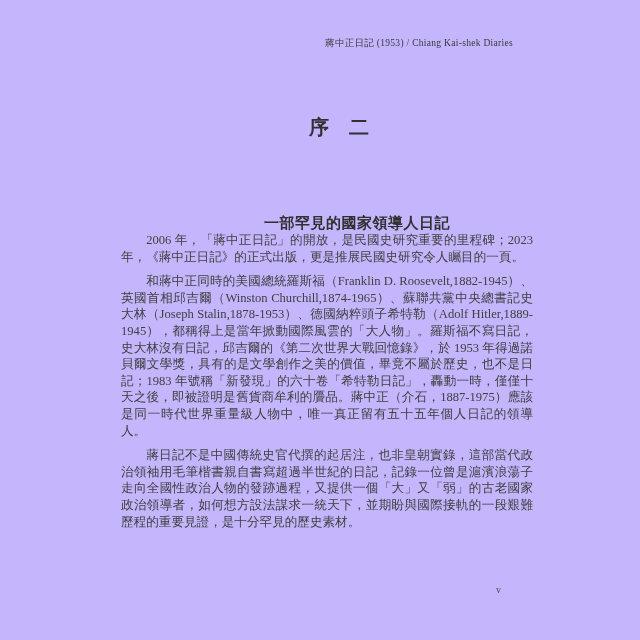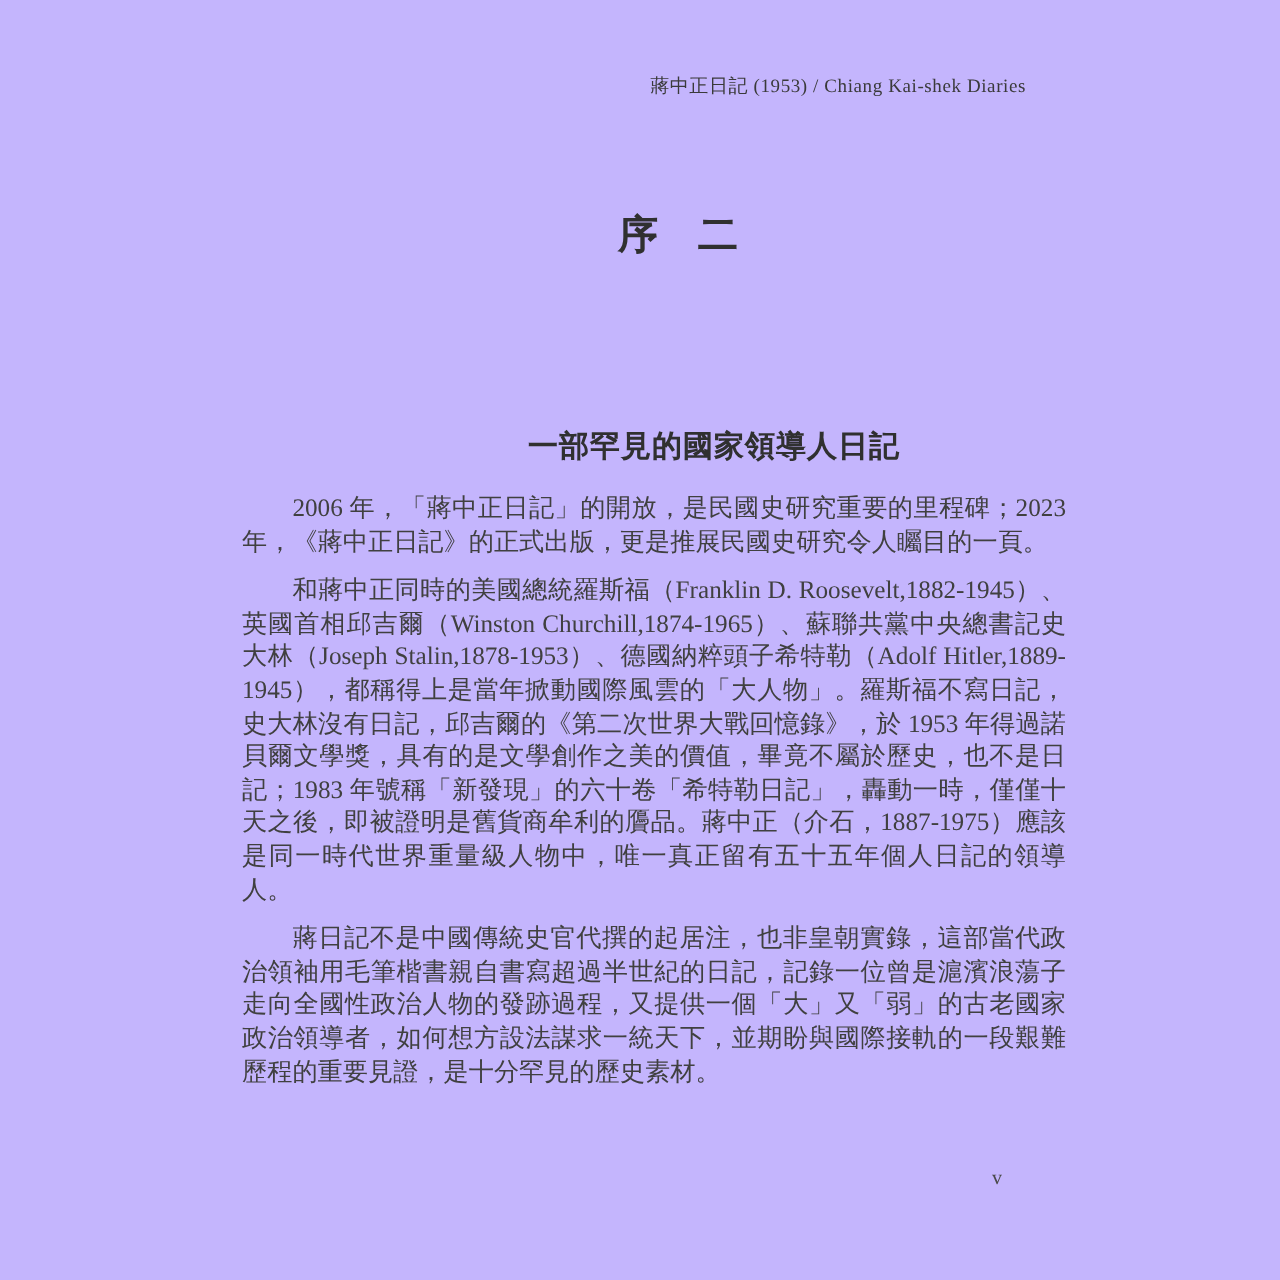--- a/index.html
+++ b/index.html
@@ -20,21 +20,21 @@
     position: absolute;
     top: 37px;
     right: 127px;
     font-size: 9.5px;
     letter-spacing: 0.3px;
     color: #3a3a3a;
     white-space: nowrap;
   }
   .chapter-title {
     position: absolute;
-    top: 104px;
+    top: 114px;
     left: 309px;
     margin: 0;
     font-size: 20px;
     font-weight: bold;
     color: #303030;
     white-space: nowrap;
   }
   .section-heading {
     position: absolute;
     top: 214px;
@@ -42,21 +42,21 @@
     margin: 0;
     font-size: 15px;
     font-weight: bold;
     letter-spacing: 0.5px;
     color: #303030;
     white-space: nowrap;
     text-align: center;
   }
   .body-text {
     position: absolute;
-    top: 246px;
+    top: 232px;
     left: 121px;
     width: 412px;
     font-size: 12.6px;
     line-height: 16.6px;
     text-align: justify;
     text-justify: inter-ideograph;
     color: #404040;
   }
   .body-text p {
     margin: 0 0 8px 0;

